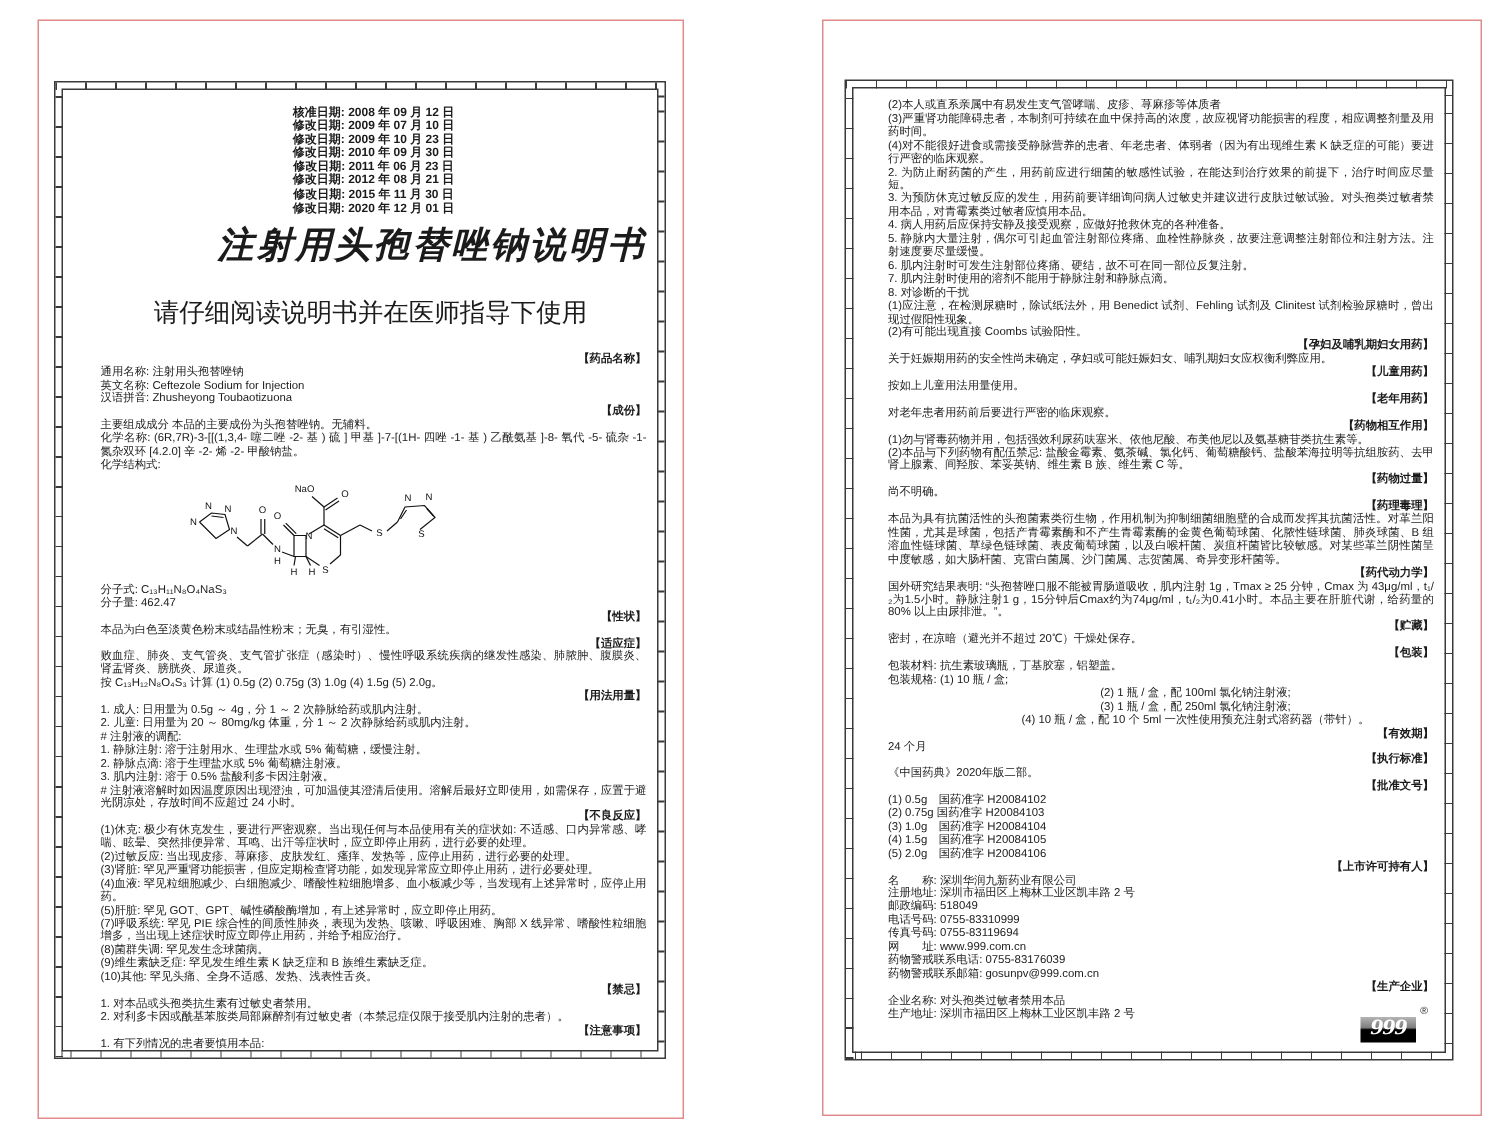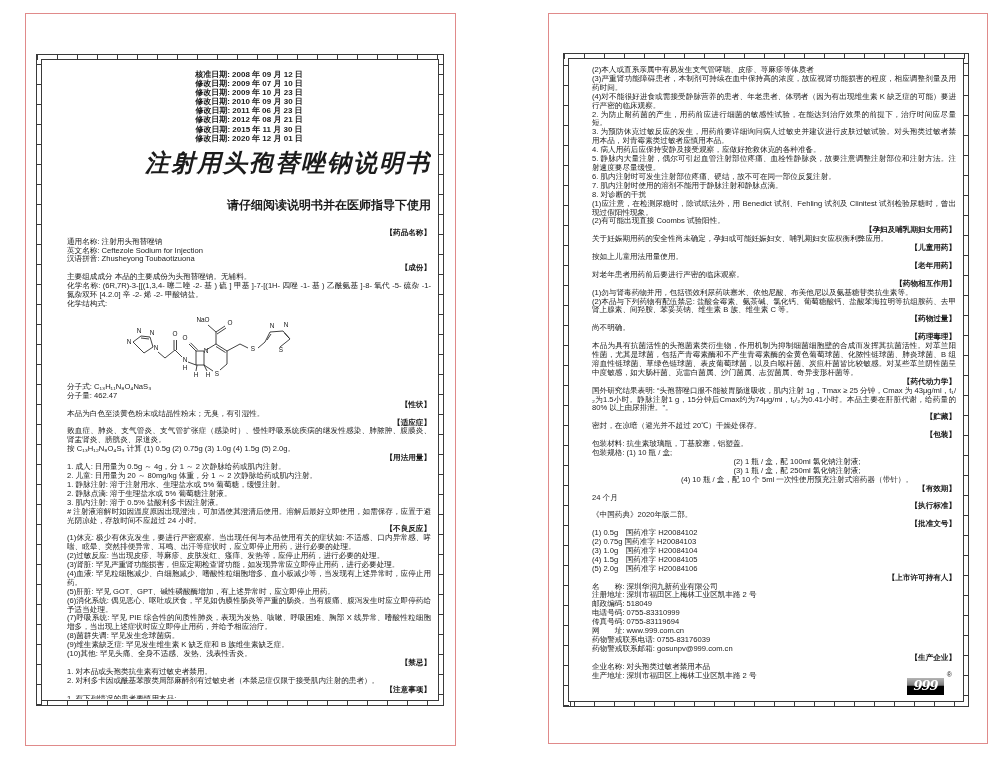--- a/index.html
+++ b/index.html
@@ -22,21 +22,21 @@
   .tk.l{left:0;} .tk.r{right:0;background-position:0 10px;}
   .content{position:absolute;overflow:hidden;}
   #pageL .content{left:26px;top:13px;right:12px;bottom:6px;}
   #pageR .content{left:24px;top:12px;right:12px;bottom:6px;}
   .ln{font-size:7.6px;line-height:8.9px;text-align:justify;padding-left:4px;}
   .ln.head{font-weight:bold;padding-left:0;text-align:right;}
   .ln.indent2{padding-left:50px;text-align:center;}
   .ln.date{font-size:8px;line-height:9.1px;font-weight:bold;text-align:center;}
   .dates{margin-top:2px;}
   .title{font-size:24px;font-weight:bold;text-align:right;margin:4px 0 18px 0;letter-spacing:2px;font-style:italic;}
-  .subtitle{font-size:12px;font-weight:bold;text-align:right;margin:0 0 15px 0;}
+  .subtitle{font-size:17px;font-weight:normal;text-align:center;margin:0 0 15px 0;}
   .structure{margin:2px 0 2px 56px;width:218px;}
   .structure svg{display:block;}
   .structure text{font-size:6.4px;font-family:"Liberation Sans",sans-serif;fill:#111;text-anchor:middle;}
   .bonds line,.bonds polyline{stroke:#111;stroke-width:0.8;fill:none;}
   .logo{
     position:absolute;right:24px;bottom:11px;width:37px;height:17px;
     background:linear-gradient(180deg,#b5b5b5 0%,#7d7d7d 42%,#000 50%,#000 100%);
     color:#fff;text-align:center;font-family:"DejaVu Serif",serif;
     font-style:italic;font-weight:bold;font-size:13px;line-height:16px;letter-spacing:-1px;
   }
@@ -144,31 +144,31 @@
             <div class="ln body">分子式: C₁₃H₁₁N₈O₄NaS₃</div>
             <div class="ln body">分子量: 462.47</div>
             <div class="ln head">【性状】</div>
             <div class="ln body">本品为白色至淡黄色粉末或结晶性粉末；无臭，有引湿性。</div>
             <div class="ln head">【适应症】</div>
             <div class="ln body">败血症、肺炎、支气管炎、支气管扩张症（感染时）、慢性呼吸系统疾病的继发性感染、肺脓肿、腹膜炎、肾盂肾炎、膀胱炎、尿道炎。</div>
             <div class="ln body">按 C₁₃H₁₂N₈O₄S₃ 计算 (1) 0.5g (2) 0.75g (3) 1.0g (4) 1.5g (5) 2.0g。</div>
             <div class="ln head">【用法用量】</div>
             <div class="ln body">1. 成人: 日用量为 0.5g ～ 4g，分 1 ～ 2 次静脉给药或肌内注射。</div>
             <div class="ln body">2. 儿童: 日用量为 20 ～ 80mg/kg 体重，分 1 ～ 2 次静脉给药或肌内注射。</div>
+            <div class="ln body"># 注射液的调配:</div>
             <div class="ln body">1. 静脉注射: 溶于注射用水、生理盐水或 5% 葡萄糖，缓慢注射。</div>
             <div class="ln body">2. 静脉点滴: 溶于生理盐水或 5% 葡萄糖注射液。</div>
             <div class="ln body">3. 肌内注射: 溶于 0.5% 盐酸利多卡因注射液。</div>
             <div class="ln body"># 注射液溶解时如因温度原因出现澄浊，可加温使其澄清后使用。溶解后最好立即使用，如需保存，应置于避光阴凉处，存放时间不应超过 24 小时。</div>
             <div class="ln head">【不良反应】</div>
             <div class="ln body">(1)休克: 极少有休克发生，要进行严密观察。当出现任何与本品使用有关的症状如: 不适感、口内异常感、哮喘、眩晕、突然排便异常、耳鸣、出汗等症状时，应立即停止用药，进行必要的处理。</div>
             <div class="ln body">(2)过敏反应: 当出现皮疹、荨麻疹、皮肤发红、瘙痒、发热等，应停止用药，进行必要的处理。</div>
             <div class="ln body">(3)肾脏: 罕见严重肾功能损害，但应定期检查肾功能，如发现异常应立即停止用药，进行必要处理。</div>
             <div class="ln body">(4)血液: 罕见粒细胞减少、白细胞减少、嗜酸性粒细胞增多、血小板减少等，当发现有上述异常时，应停止用药。</div>
             <div class="ln body">(5)肝脏: 罕见 GOT、GPT、碱性磷酸酶增加，有上述异常时，应立即停止用药。</div>
-            <div class="ln body">(6)消化系统: 偶见恶心、呕吐或厌食，罕见如伪膜性肠炎等严重的肠炎。当有腹痛、腹泻发生时应立即停药给予适当处理。</div>
             <div class="ln body">(7)呼吸系统: 罕见 PIE 综合性的间质性肺炎，表现为发热、咳嗽、呼吸困难、胸部 X 线异常、嗜酸性粒细胞增多，当出现上述症状时应立即停止用药，并给予相应治疗。</div>
             <div class="ln body">(8)菌群失调: 罕见发生念球菌病。</div>
             <div class="ln body">(9)维生素缺乏症: 罕见发生维生素 K 缺乏症和 B 族维生素缺乏症。</div>
             <div class="ln body">(10)其他: 罕见头痛、全身不适感、发热、浅表性舌炎。</div>
             <div class="ln head">【禁忌】</div>
             <div class="ln body">1. 对本品或头孢类抗生素有过敏史者禁用。</div>
             <div class="ln body">2. 对利多卡因或酰基苯胺类局部麻醉剂有过敏史者（本禁忌症仅限于接受肌内注射的患者）。</div>
             <div class="ln head">【注意事项】</div>
             <div class="ln body">1. 有下列情况的患者要慎用本品:</div>
           </div>

